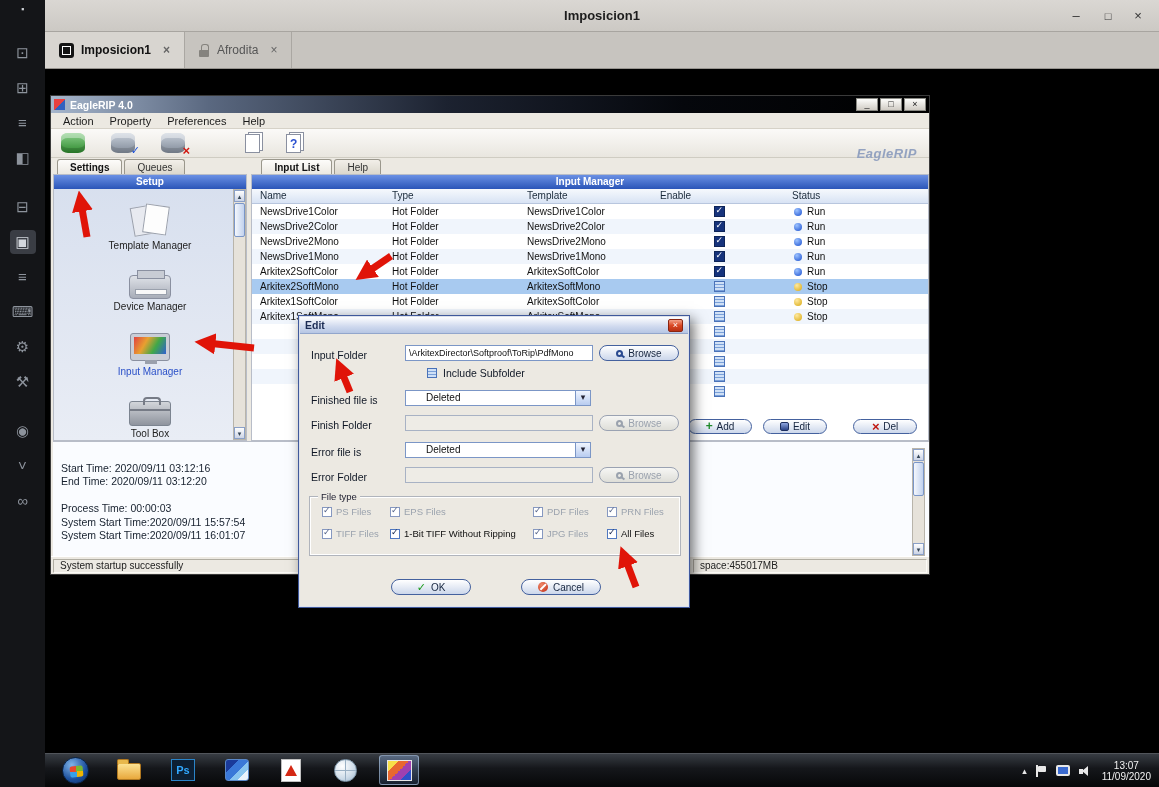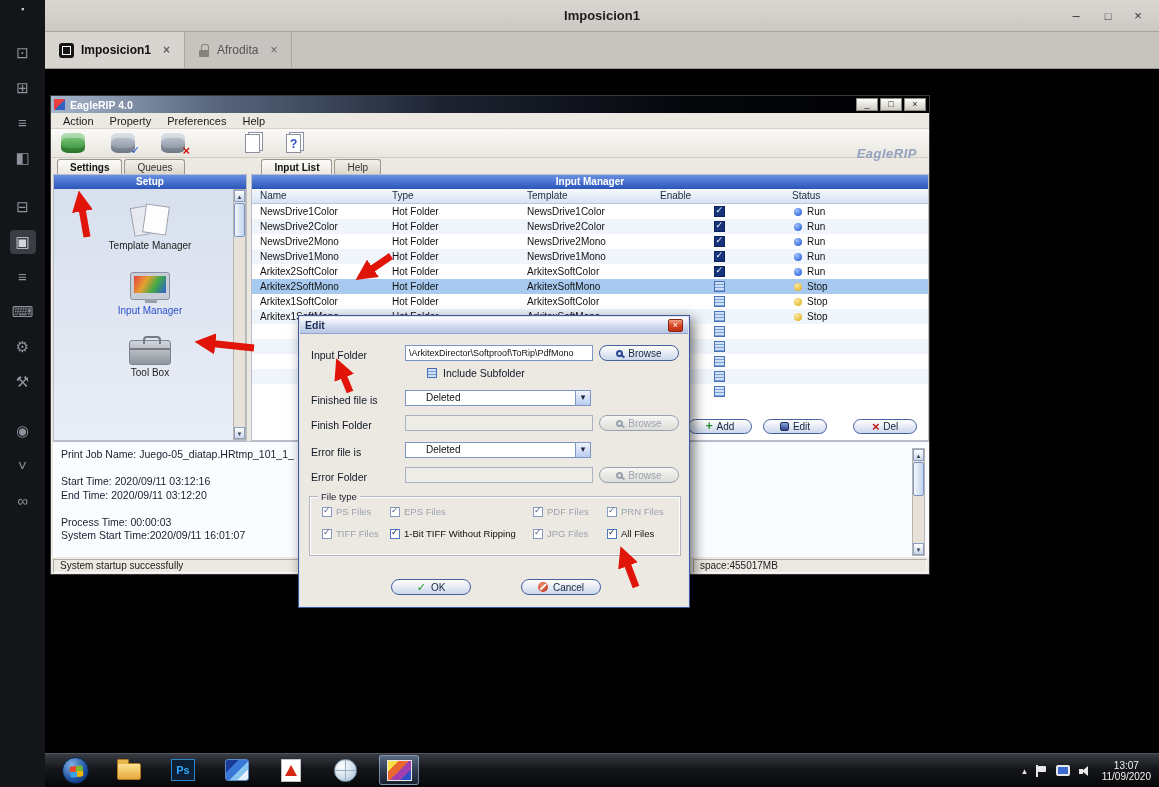--- a/index.html
+++ b/index.html
@@ -281,20 +281,24 @@
   </div>
 
   <div class="setup-panel">
     <div class="blue-hdr">Setup</div>
     <div class="setup-items">
 
     <div class="setup-item template">
         <span class="s-icon"></span>
         <span class="s-label">Template Manager</span>
       </div>
+        <div class="setup-item device">
+        <span class="s-icon"></span>
+        <span class="s-label">Device Manager</span>
+      </div>
         <div class="setup-item input">
         <span class="s-icon"></span>
         <span class="s-label">Input Manager</span>
       </div>
         <div class="setup-item toolbox">
         <span class="s-icon"></span>
         <span class="s-label">Tool Box</span>
       </div>
       </div>
     <div class="vscroll spanel-scroll">
@@ -480,26 +484,26 @@
         <span class="blabel">Edit</span>
       </span>
       <span class="xpbtn del">
         <i class="bicon"></i>
         <span class="blabel">Del</span>
       </span>
     </div>
 
   <div class="jobinfo">
 
-  <div class="jline">Print Job Name: Juego-05_diatap.HRtmp_101_1_</div>
       <div class="jline"></div>
       <div class="jline">Start Time: 2020/09/11 03:12:16</div>
       <div class="jline">End Time: 2020/09/11 03:12:20</div>
       <div class="jline"></div>
       <div class="jline">Process Time: 00:00:03</div>
+      <div class="jline">System Start Time:2020/09/11 15:57:54</div>
       <div class="jline">System Start Time:2020/09/11 16:01:07</div>
     </div>
   <div class="vscroll jscroll">
     <span class="sb-up"></span>
     <span class="sb-thumb"></span>
     <span class="sb-dn"></span>
   </div>
 
   <div class="erip-status">
     <span class="st-cell st-left">System startup successfully</span>

